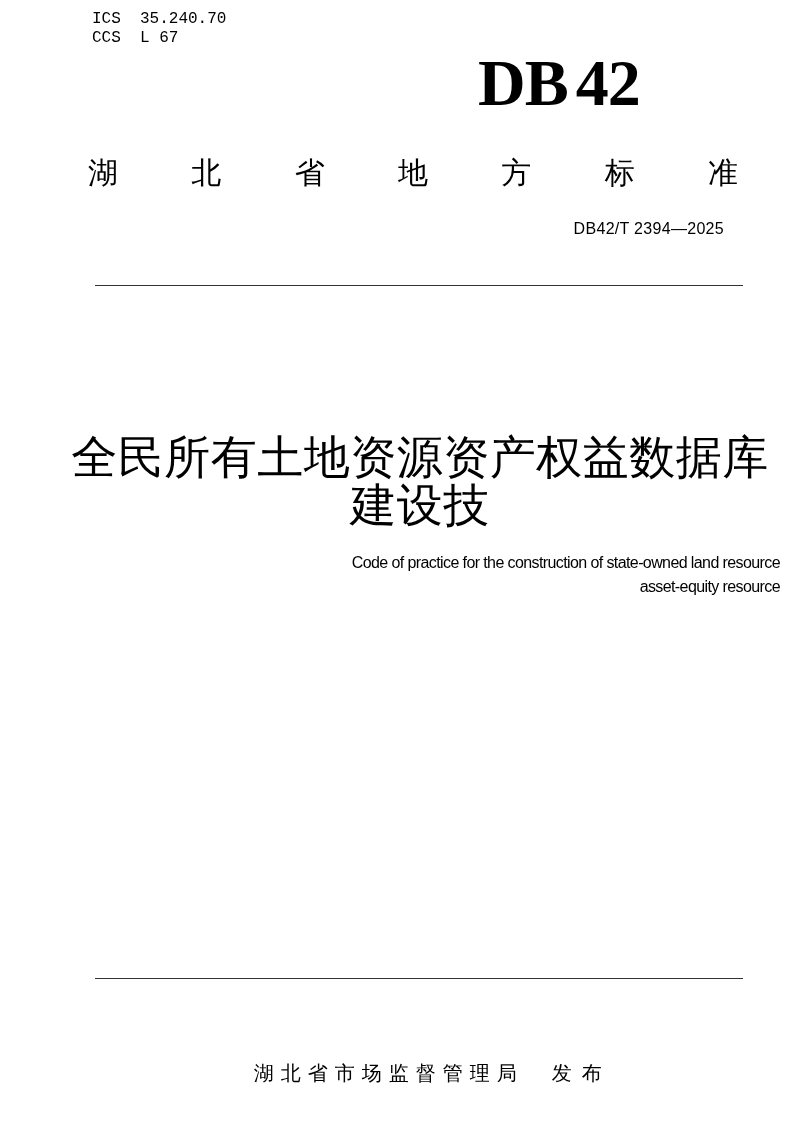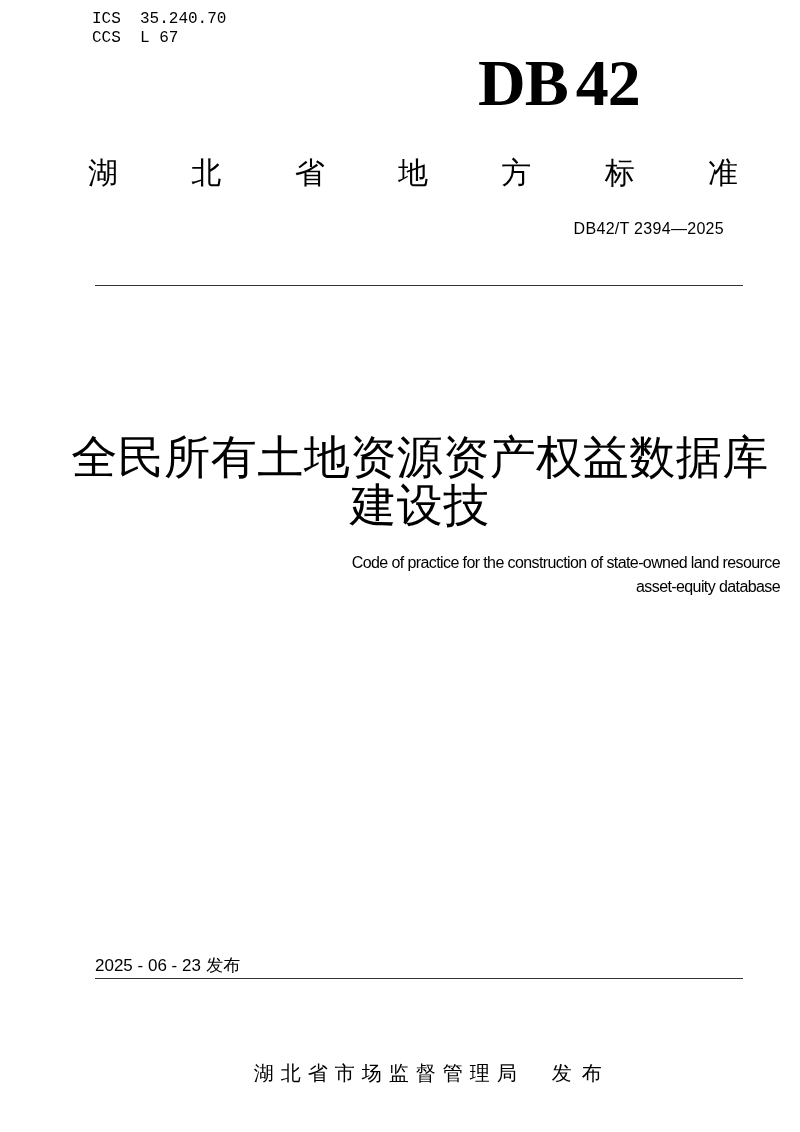--- a/index.html
+++ b/index.html
@@ -134,27 +134,23 @@
 <div class="abs std-number">DB42/T 2394—2025</div>
 
 <div class="abs rule rule-top"></div>
 
 <div class="abs title-cn">
   <div>全民所有土地资源资产权益数据库建设技</div>
 </div>
 
 <div class="abs title-en">
   <div>Code of practice for the construction of state-owned land resource</div>
-  <div>asset-equity database</div>
+  <div>asset-equity resource</div>
 </div>
 
 <div class="abs dates">
-  <div>
-    <span class="num">2025 - 06 - 23</span>
-    <span>发布</span>
-  </div>
 </div>
 
 <div class="abs rule rule-bottom"></div>
 
 <div class="abs publisher">
   <span>湖北省市场监督管理局</span><span class="issue">发布</span>
 </div>
 
 </body></html>

